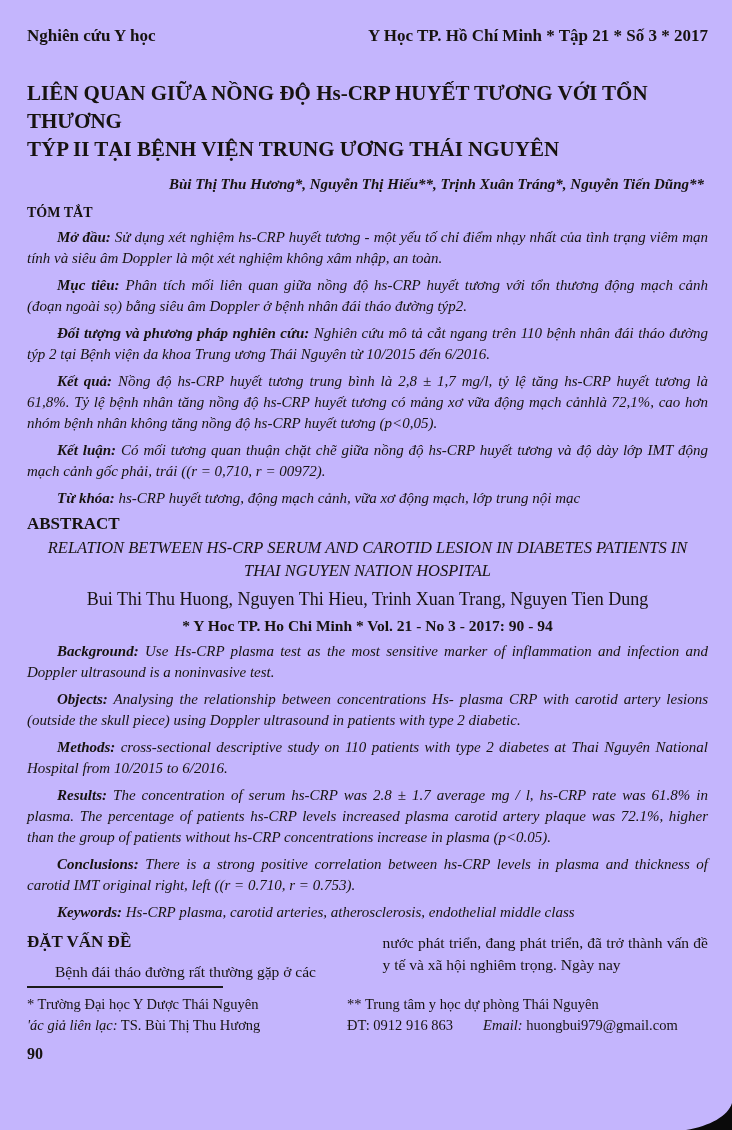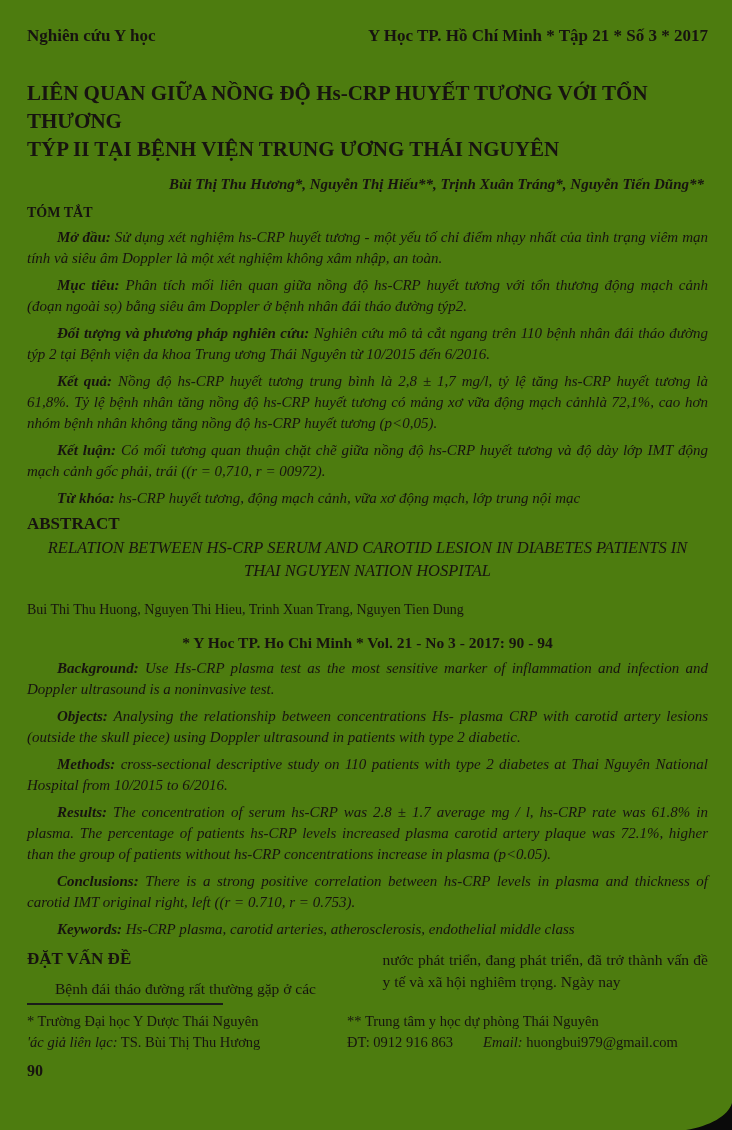--- a/index.html
+++ b/index.html
@@ -1,20 +1,20 @@
 <!DOCTYPE html>
 <html><head>
 <meta charset="utf-8">
 <style>
   html,body { margin:0; padding:0; background:#d9d9d9; }
   .page {
     position:relative;
     width:732px; height:1130px;
     margin:0 auto;
-    background:#4d7c0f;
+    background:#c4b5fd;
     color:#171310;
     font-family:"Liberation Serif","DejaVu Serif",serif;
     overflow:hidden;
     box-sizing:border-box;
   }
   .content { padding:26px 24px 0 27px; }
 
   .header { display:flex; justify-content:space-between; align-items:baseline; }
   .header-left  { font-weight:bold; font-size:17px; }
   .header-right { font-weight:bold; font-size:17px; }
@@ -38,22 +38,22 @@
     text-align:justify; text-indent:30px;
   }
   .para-label { font-weight:bold; }
 
   .abstract-heading { font-weight:bold; font-size:17px; margin-top:5px; }
 
   .en-title {
     text-align:center; font-style:italic;
     font-size:16.5px; line-height:23px; margin-top:2px;
   }
-  .en-authors { text-align:left; font-size:14px; margin-top:20px; }
-  .citation   { text-align:center; font-size:15.5px; font-weight:bold; margin-top:16px; }
+  .en-authors { text-align:center; font-size:18px; margin-top:7px; }
+  .citation   { text-align:center; font-size:15.5px; font-weight:bold; margin-top:7px; }
 
   .intro-section { display:flex; gap:30px; margin-top:9px; }
   .intro-col { width:50%; box-sizing:border-box; }
   .intro-heading { font-weight:bold; font-size:17px; }
   .intro-left-text  { font-size:15.5px; margin-top:9px; text-indent:28px; line-height:22px; }
   .intro-right-text { font-size:15.5px; line-height:22px; text-align:justify; }
 
   .footnote-divider {
     width:196px; height:0;
     border-top:2px solid #1b1b1b;

